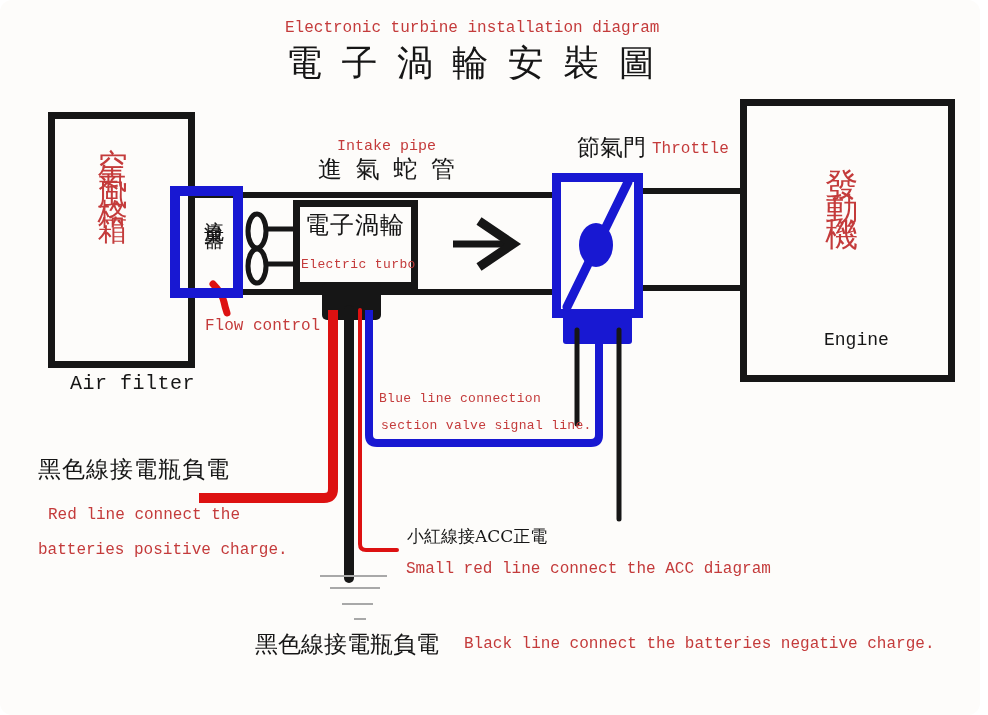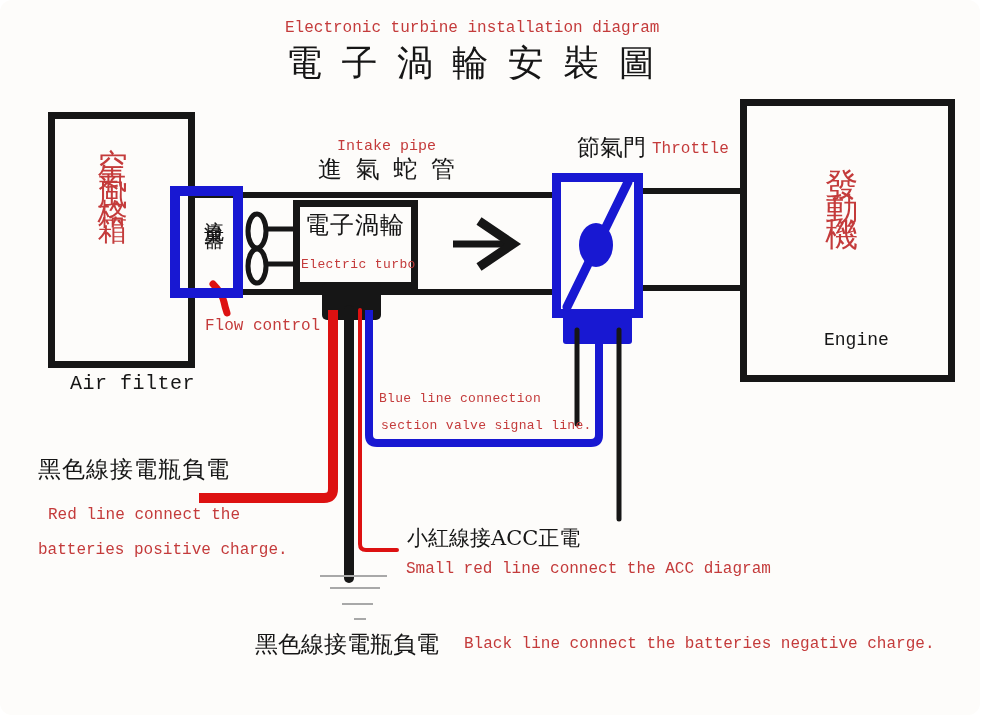--- a/index.html
+++ b/index.html
@@ -109,19 +109,19 @@
   <div class="t cjk red vert" style="left:824px;top:142px;font-size:33px;letter-spacing:25px;">發動機</div>
   <div class="t mono blk" style="left:824px;top:331px;font-size:18px;">Engine</div>
 
   <div class="t mono red" style="left:379px;top:392px;font-size:13px;letter-spacing:0.3px;">Blue line connection</div>
   <div class="t mono red" style="left:381px;top:419px;font-size:13px;letter-spacing:0.3px;">section valve signal line.</div>
 
   <div class="t cjk blk" style="left:38px;top:457px;font-size:23px;letter-spacing:1px;">黑色線接電瓶負電</div>
   <div class="t mono red" style="left:48px;top:507px;font-size:16px;">Red line connect the</div>
   <div class="t mono red" style="left:38px;top:542px;font-size:16px;">batteries positive charge.</div>
 
-  <div class="t cjk blk" style="left:407px;top:527px;font-size:21px;">小紅線接ACC正電</div>
+  <div class="t cjk blk" style="left:407px;top:527px;font-size:17px;">小紅線接ACC正電</div>
   <div class="t mono red" style="left:406px;top:561px;font-size:16px;">Small red line connect the ACC diagram</div>
 
   <div class="t cjk blk" style="left:255px;top:632px;font-size:23px;">黑色線接電瓶負電</div>
   <div class="t mono red" style="left:464px;top:636px;font-size:16px;">Black line connect the batteries negative charge.</div>
 
 </div>
 
 </body></html>

